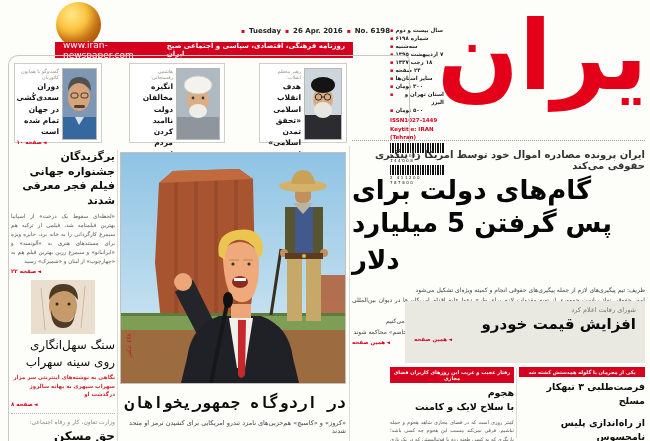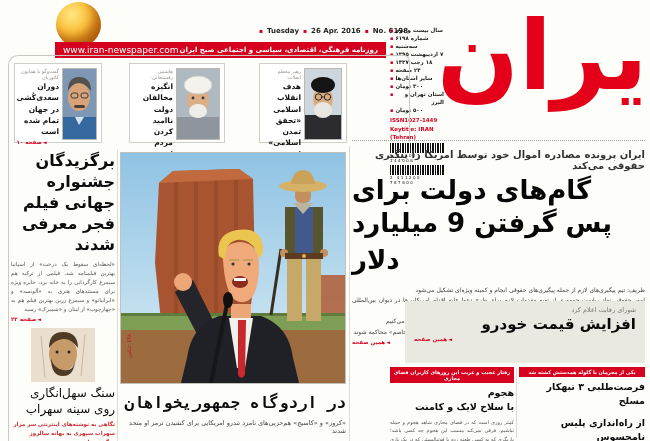--- a/index.html
+++ b/index.html
@@ -5,24 +5,24 @@
   html,body{margin:0;padding:0;background:#ddd;}
   .page{position:relative;width:650px;height:441px;background:#fdfdfa;overflow:hidden;
         font-family:"DejaVu Sans",sans-serif;}
   .abs{position:absolute;}
   :root{--red:#d6001f;}
 
   
   .globe{left:56px;top:2px;width:45px;height:45px;border-radius:50%;
          background:radial-gradient(circle at 35% 28%, #ffe784 0%, #fbc23d 38%, #ef8f1b 68%, #a9520e 100%);
          box-shadow:inset -7px -9px 10px rgba(120,50,0,.45);}
-  .dateline{right:242px;top:27px;font-size:7px;font-weight:bold;color:#222;
+  .dateline{right:260px;top:27px;font-size:7px;font-weight:bold;color:#222;
             display:flex;gap:4px;align-items:center;}
   .dateline .dot{color:var(--red);font-size:6px;line-height:1;}
-  .topbar{left:55px;top:42px;width:331px;height:16px;background:var(--red);color:#fff;
+  .topbar{left:55px;top:42px;width:298px;height:16px;background:var(--red);color:#fff;
           display:flex;align-items:center;justify-content:space-between;padding:0 8px;box-sizing:border-box;}
   .site{font-size:9px;}
   .tagline{font-size:7px;font-weight:bold;}
 
   
   .logo{right:8px;top:8px;width:205px;font-size:96px;line-height:1;font-weight:bold;
         color:#e30018;text-align:center;}
   .info{left:390px;top:27px;width:54px;}
   .info-line{display:flex;gap:2px;align-items:baseline;font-size:5.5px;font-weight:bold;
              color:#1a1a1a;line-height:1.45;}
@@ -43,21 +43,21 @@
         padding:4px;display:flex;gap:3px;direction:rtl;}
   .tbox .photo{flex:none;border:1px solid #b9b9b2;}
   .tbox .txt{flex:1;display:flex;flex-direction:column;text-align:right;}
   .tbox .kick{font-size:5px;color:#9a948b;margin-bottom:1px;}
   .tbox .hl{font-size:7.5px;font-weight:bold;color:#111;line-height:1.5;flex:1;}
   .pref{direction:rtl;text-align:left;font-size:5.5px;color:var(--red);font-weight:bold;margin-top:2px;}
   .pref .flag{font-size:5px;margin-left:1px;}
 
   
   .sidebar{left:11px;top:150px;width:104px;direction:rtl;text-align:right;}
-  .sb-hl1{font-size:16px;font-weight:bold;line-height:1.32;color:#0c0c0c;}
+  .sb-hl1{font-size:11px;font-weight:bold;line-height:1.32;color:#0c0c0c;}
   .sb-body{font-size:5.5px;color:#555;text-align:justify;line-height:1.65;margin-top:4px;}
   .sketch{display:block;margin:6px auto 3px;}
   .sb-hl2{font-size:12px;font-weight:normal;line-height:1.35;color:#0c0c0c;}
   .sb-red{font-size:5.5px;color:#cf2b35;font-weight:bold;line-height:1.6;margin-top:3px;}
   .sb-divider{border-top:1px dotted #b6b6ae;margin:6px 0 4px;}
   .sb-kick{font-size:6px;color:#8a8a82;}
   .sb-hl3{font-size:12px;font-weight:bold;line-height:1.5;color:#0c0c0c;margin-top:2px;}
 
   
   .center{left:120px;top:152px;width:226px;}
@@ -293,21 +293,21 @@
       <div class="credit">عکس: EPA</div>
     </div>
     <div class="c-hl" style="margin-top:10px;font-family:Liberation Mono, monospace;">در اردوگاه جمهوریخواهان</div>
     <div class="c-sub">«کروز» و «کاسیچ» هم‌حزبی‌های نامزد تندرو امریکایی برای کشیدن ترمز او متحد شدند</div>
 
   </div>
 
   <div class="abs lead">
     <div class="lead-kick">ایران پرونده مصادره اموال خود توسط امریکا را پیگیری حقوقی می‌کند</div>
     <div class="lead-hl">گام‌های دولت برای</div>
-    <div class="lead-hl" style="margin-top:-4px;">پس گرفتن 9 میلیارد دلار</div>
+    <div class="lead-hl" style="margin-top:-4px;">پس گرفتن 5 میلیارد دلار</div>
     <div class="lead-bullets">
       <div>ظریف: تیم پیگیری‌های لازم از جمله پیگیری‌های حقوقی انجام و کمیته ویژه‌ای تشکیل می‌شود</div>
       <div>امور حقوقی نهاد ریاست جمهوری از تهیه مقدمات لازم برای طرح دعوا علیه اقدام امریکایی‌ها در دیوان بین‌المللی دادگستری خبر داد</div>
       <div>فرهادی: درباره مصادره اموال ایران به حافظ منافع امریکا در ایران اعتراض کرده و آن را پیگیری می‌کنیم</div>
       <div>ترکان: مسئولان دولت قبل به دلیل خرید اوراق قرضه از امریکا و سرمایه‌گذاری در یک «کشور متخاصم» محاکمه شوند</div>
     </div>
     <div class="pref"><span class="flag">◄</span><span>همین صفحه</span></div>
 
     <div class="car-box">
       <div class="car-kick">شورای رقابت اعلام کرد</div>

